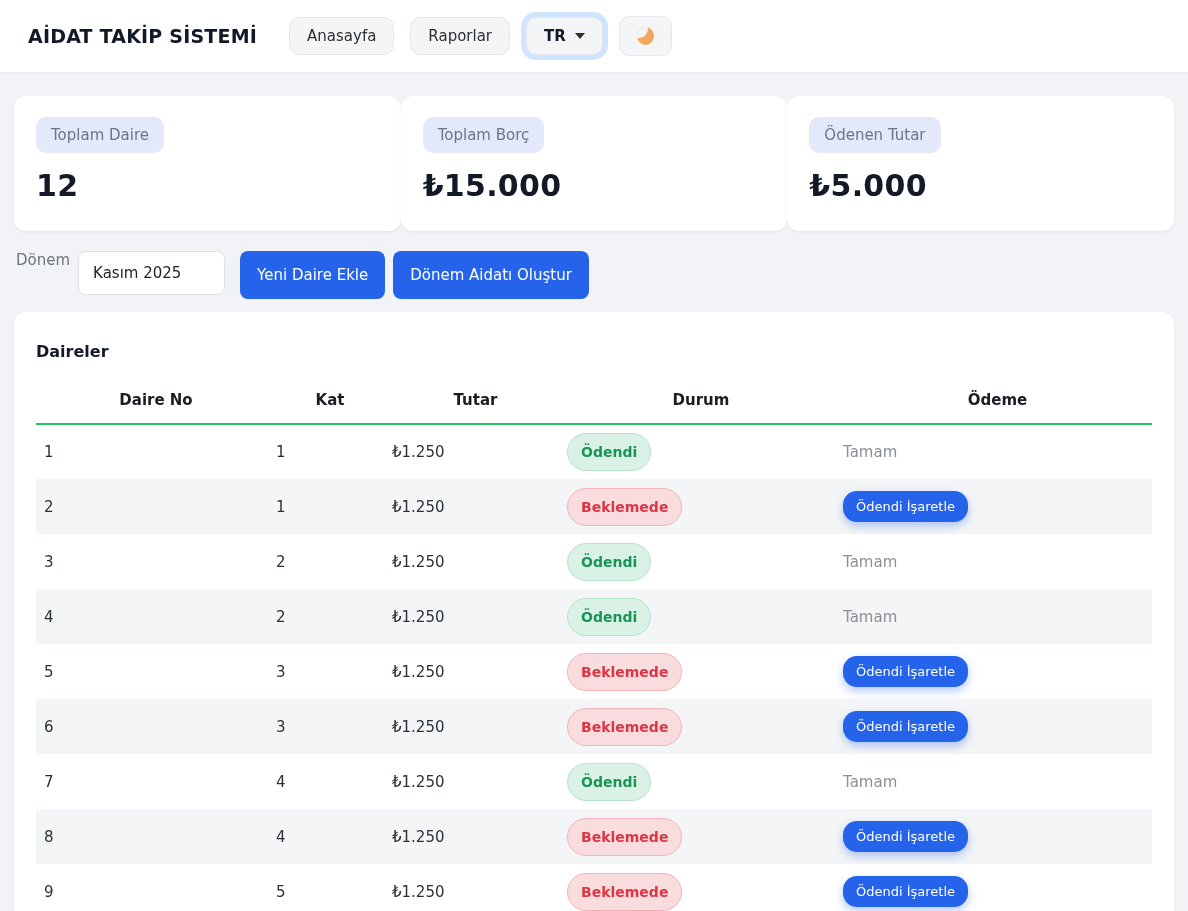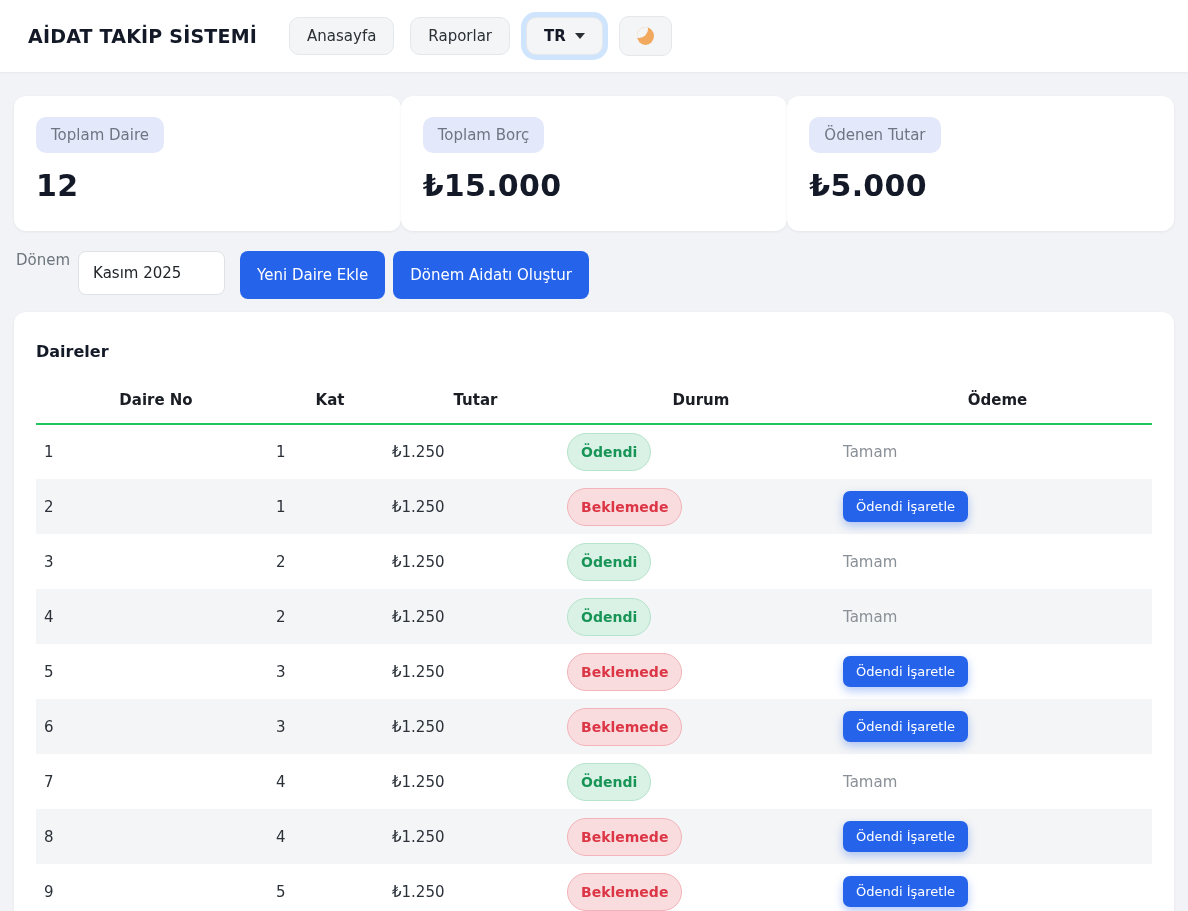--- a/index.html
+++ b/index.html
@@ -209,21 +209,21 @@
   .badge-pending {
     background: #f9dcde;
     border: 1px solid #f2b3ba;
     color: #dc3545;
   }
   .pay-ok { color: #8a9097; font-size: 15px; }
   .btn-mark-paid {
     background: #2563eb;
     color: #ffffff;
     border: none;
-    border-radius: 7px;
+    border-radius: 14px;
     padding: 8px 13px;
     font-size: 13px;
     font-family: inherit;
     cursor: pointer;
     box-shadow: 0 4px 10px rgba(37,99,235,.35);
     white-space: nowrap;
   }
 </style>
 </head>
 <body>

